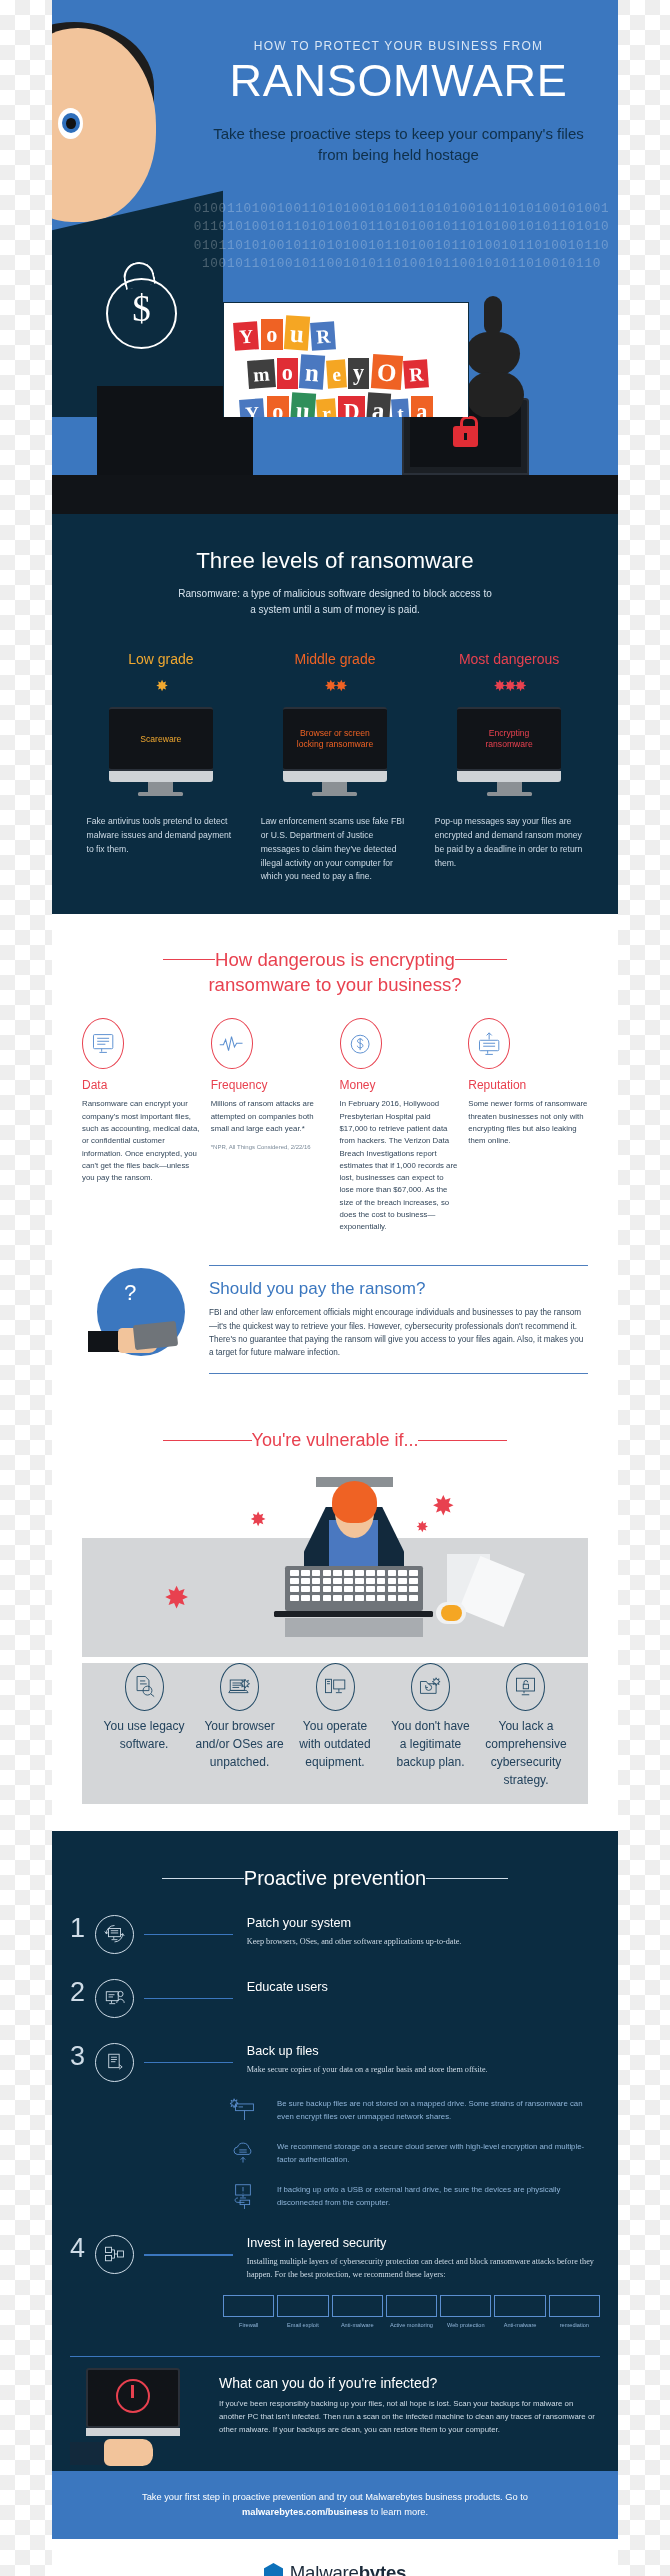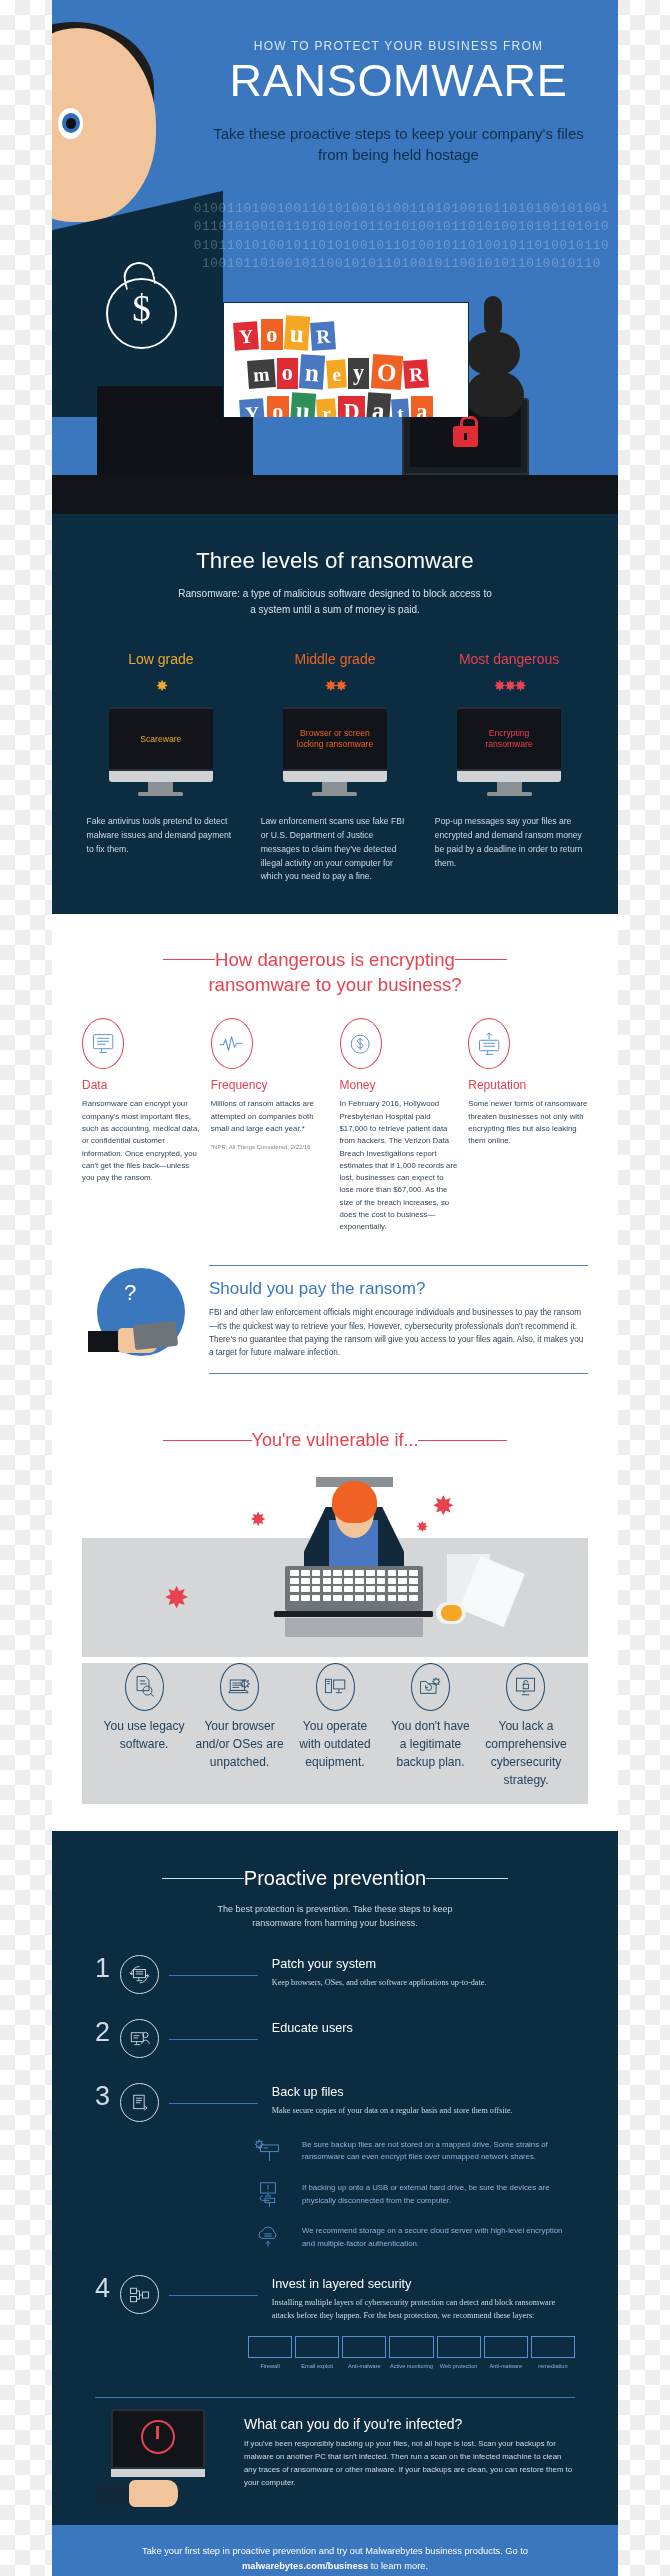--- a/index.html
+++ b/index.html
@@ -254,21 +254,21 @@
 
   .vuln-items { display: flex; gap: 7.4px; margin-top: 6px; padding: 0 18px 15px; background: #d4d6d8; }
   .vuln-item { flex: 1; text-align: center; }
   .v-oval {
     width: 39px; height: 48px; border: 1.1px solid #234b66; border-radius: 50%;
     margin: 0 auto; display: flex; align-items: center; justify-content: center; color: #234b66;
   }
   .v-label { color: #22425c; font-size: 12px; line-height: 1.5; margin-top: 6px; }
 
   
-  .proactive { background: #0b2c41; padding: 36px 43px 27px; position: relative; }
+  .proactive { background: #0b2c41; padding: 36px 18px 27px; position: relative; }
   .proactive .rule-head .ln { background: #cfdcE7; width: 82px; }
   .proactive h2 { color: #fff; font-size: 20px; font-weight: 400; text-align: center; }
   .proactive .lede {
     color: #cfdcE7; font-size: 9px; line-height: 1.6; text-align: center;
     margin: 12px auto 0; max-width: 283px;
   }
   .step { display: flex; align-items: flex-start; gap: 0; margin-top: 25px; }
   .step .num { color: #cfdcE7; font-size: 27px; font-weight: 300; width: 25px; line-height: 1; }
   .step .circ {
     width: 39px; height: 39px; border: 1.1px solid #cfdcE7; border-radius: 50%;
@@ -671,21 +671,20 @@
       </div>
     </div>
   </section>
 
   <section class="proactive">
     <div class="rule-head">
       <span class="ln"></span>
       <h2>Proactive prevention</h2>
       <span class="ln"></span>
     </div>
-    <p class="lede">The best protection is prevention. Take these steps to keep ransomware from harming your business.</p>
 
     <div class="step">
       <div class="num">1</div>
       <div class="circ">
         <svg width="21" height="19.4" viewBox="0 0 28 26" fill="none" stroke="#cfdcE7" stroke-width="1.2">
           <rect x="6" y="6" width="16" height="11"></rect>
             <path d="M9 9h10M9 12h10"></path>
           <path d="M13 17v3M10 21h8"></path>
           <path d="M3 13a11 11 0 0 1 11-11M25 13a11 11 0 0 1-11 11"></path>
           <path d="M1 10l2 3 3-2M27 16l-2-3-3 2"></path>
@@ -738,40 +737,40 @@
             <rect x="10" y="8" width="24" height="9"></rect>
               <path d="M14 12h6"></path>
             <path d="M8 1l1 3 3-1.5-1.5 3 3 1.5-3 1.5 1.5 3-3-1.5-1 3-1-3-3 1.5 1.5-3L2.5 7.5l3-1.5L4 3l3 1.5z"></path>
             <path d="M22 17v13"></path>
           </svg>
         </div>
         <p class="s-tx">Be sure backup files are not stored on a mapped drive. Some strains of ransomware can even encrypt files over unmapped network shares.</p>
       </div>
       <div class="sub-step">
         <div class="s-ic">
+          <svg width="30" height="22.3" viewBox="0 0 40 30" fill="none" stroke="#5b8fd0" stroke-width="1.2">
+            <path d="M12 18a5 5 0 0 1 .6-9.9A8 8 0 0 1 28 9.5a5 5 0 0 1 .5 8.5z"></path>
+            <path d="M15 12h10M15 15h10"></path>
+            <path d="M20 29v-7M17 25l3-3 3 3"></path>
+          </svg>
+        </div>
+        <p class="s-tx">We recommend storage on a secure cloud server with high-level encryption and multiple-factor authentication.</p>
+      </div>
+      <div class="sub-step">
+        <div class="s-ic">
           <svg width="30" height="25" viewBox="0 0 40 34" fill="none" stroke="#5b8fd0" stroke-width="1.2">
             <rect x="10" y="1" width="20" height="14"></rect>
               <path d="M20 4v6M20 12v1"></path>
             <path d="M20 15v3M16 19h8"></path>
             <path d="M13 19c-5 0-5 6 0 6h9"></path>
             <rect x="16" y="22" width="13" height="6"></rect>
             <path d="M22 28v6"></path>
           </svg>
         </div>
         <p class="s-tx">If backing up onto a USB or external hard drive, be sure the devices are physically disconnected from the computer.</p>
-      </div>
-      <div class="sub-step">
-        <div class="s-ic">
-          <svg width="30" height="22.3" viewBox="0 0 40 30" fill="none" stroke="#5b8fd0" stroke-width="1.2">
-            <path d="M12 18a5 5 0 0 1 .6-9.9A8 8 0 0 1 28 9.5a5 5 0 0 1 .5 8.5z"></path>
-            <path d="M15 12h10M15 15h10"></path>
-            <path d="M20 29v-7M17 25l3-3 3 3"></path>
-          </svg>
-        </div>
-        <p class="s-tx">We recommend storage on a secure cloud server with high-level encryption and multiple-factor authentication.</p>
       </div>
     </div>
 
     <div class="step">
       <div class="num">4</div>
       <div class="circ">
         <svg width="21" height="18" viewBox="0 0 28 24" fill="none" stroke="#cfdcE7" stroke-width="1.2">
           <rect x="2" y="3" width="8" height="7"></rect>
             <rect x="2" y="14" width="8" height="7"></rect>
           <rect x="18" y="8" width="8" height="8"></rect>

